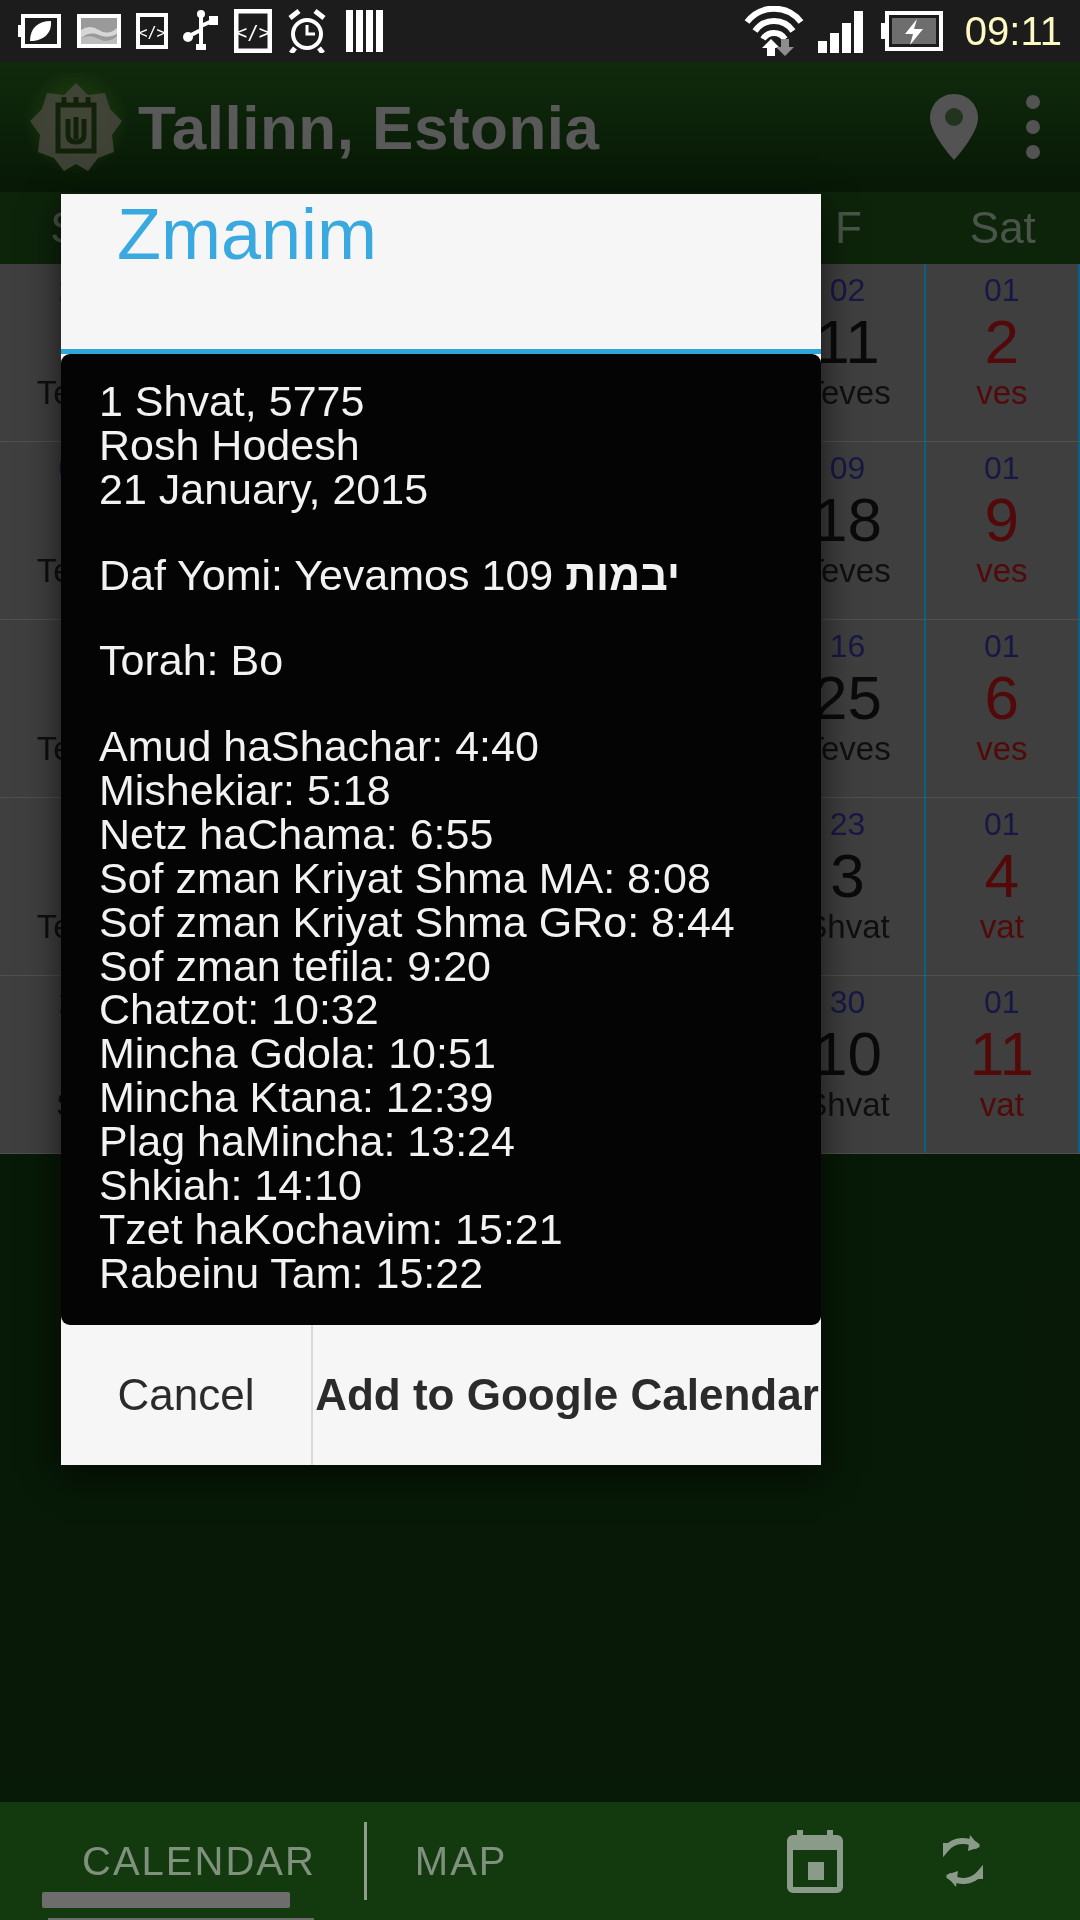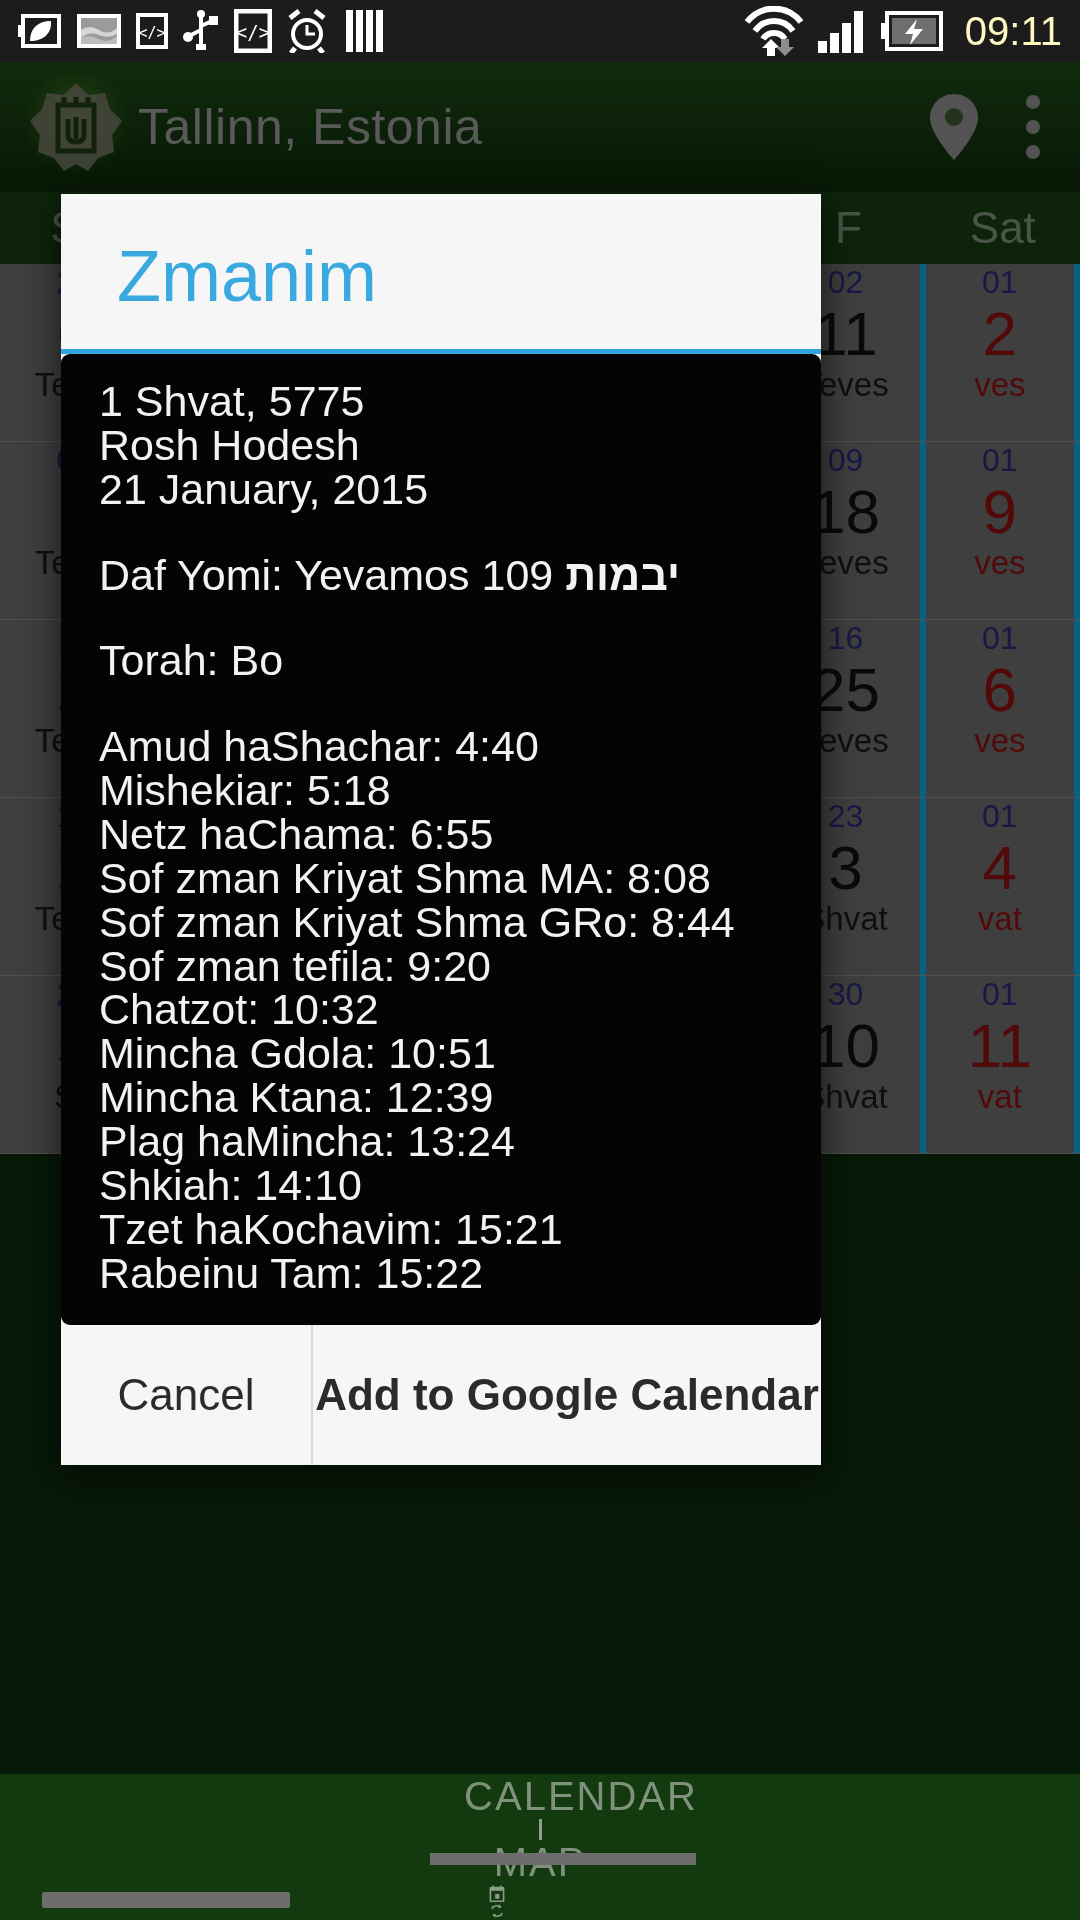--- a/index.html
+++ b/index.html
@@ -57,58 +57,57 @@
   #app-logo {
     width: 96px; height: 96px;
     position: relative; flex: 0 0 auto;
     margin-right: 14px;
   }
   #app-logo .glow {
     position: absolute; inset: -6px;
     background: radial-gradient(circle at 50% 45%, rgba(120,200,40,.42), rgba(90,160,30,0) 66%);
   }
   #app-title {
-    color: #9a9a9a; font-size: 50px;
-    font-weight: 400; letter-spacing: .5px;
+    color: #9a9a9a; font-size: 62px;
+    font-weight: 700; letter-spacing: .5px;
   }
   #appbar .spacer { flex: 1; }
   #pin-icon { margin-right: 44px; }
   #overflow-icon { margin-right: 10px; }
 
   
   #cal-header {
     display: flex; height: 72px;
     background: #173f12;
     color: #7f937c; font-size: 44px;
     align-items: center; font-weight: 300;
   }
   #cal-header div { flex: 1; text-align: center; }
   #cal-grid { background: #6d6d6d; }
   .cal-row {
     display: flex; height: 178px;
     border-bottom: 1px solid #8a8a8a;
   }
   .cal-cell {
     flex: 1; position: relative;
-    border-right: 6px solid #0ea5e9;
-    padding: 0 10px 0 10px;
+    border-right: 2px solid #0ea5e9;
+    padding: 8px 10px 0 10px;
   }
   .cal-greg { font-size: 32px; color: #2a2a77; text-align: center; display:block; }
   .cal-heb  { font-size: 62px; color: #121212; text-align: center; display:block; line-height: 1.05; font-weight: 300;}
   .cal-mon  { font-size: 33px; color: #1b1b1b; text-align: center; display:block; }
   .cal-cell.sat .cal-heb, .cal-cell.sat .cal-mon { color: #8d1111; }
 
   
   #bottom-bar {
     position: absolute; left: 0; bottom: 0;
-    width: 1080px; height: 146px;
+    width: 1080px; height: 118px;
     background: #133a0f;
     display: flex; align-items: center;
     z-index: 40;
-    flex-direction: column;
   }
   .tab-label {
     color: #7f917d; font-size: 40px;
     letter-spacing: 2px; font-weight: 300;
   }
   #tab-calendar { margin-left: 82px; position: relative; }
   #tab-underline {
     position: absolute; left: -34px; bottom: -46px;
     width: 266px; height: 12px; background: #6d6d6d;
   }
@@ -126,22 +125,22 @@
     left: 61px; top: 194px;
     width: 760px; height: 1271px;
     z-index: 60;
     box-shadow: 0 8px 34px rgba(0,0,0,.65);
     display: flex; flex-direction: column;
     background: #f5f5f5;
   }
   #dialog-title-area {
     height: 160px; background: #f6f6f6;
     border-bottom: 5px solid #2ea6dd;
-    display: flex; align-items: center;
-    padding: 16px 0 8px 56px;
+    display: flex; align-items: flex-start;
+    padding: 4px 0 8px 56px;
   }
   #dialog-title {
     color: #39a9e0; font-size: 72px;
     font-weight: 300; line-height: 1;
   }
   #dialog-body {
     flex: 1; background: #040404;
     padding: 26px 30px 10px 18px;
     overflow: hidden;
     border-radius: 9px;

